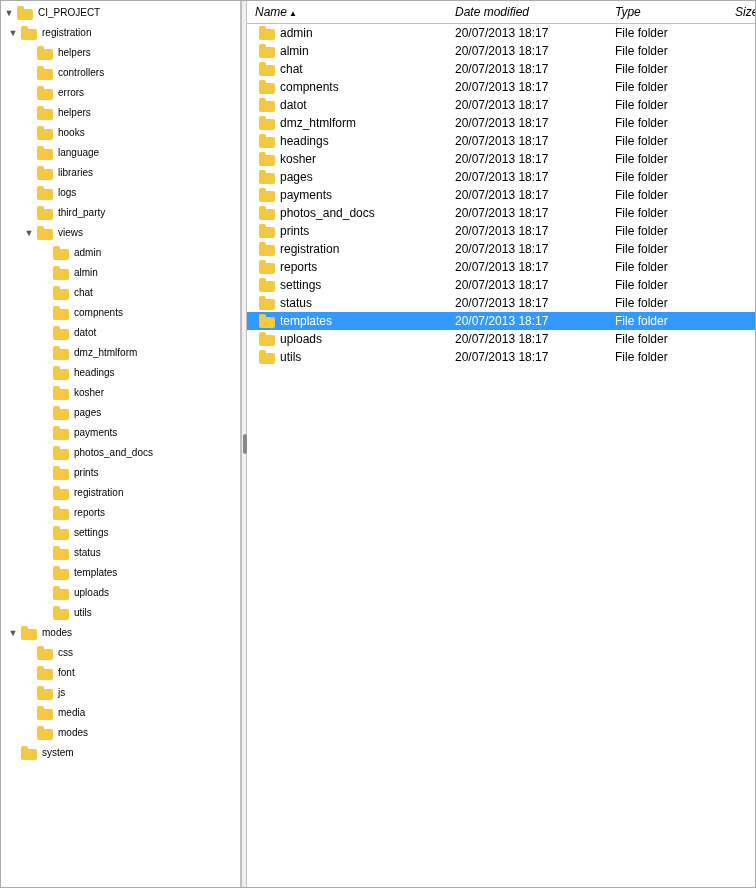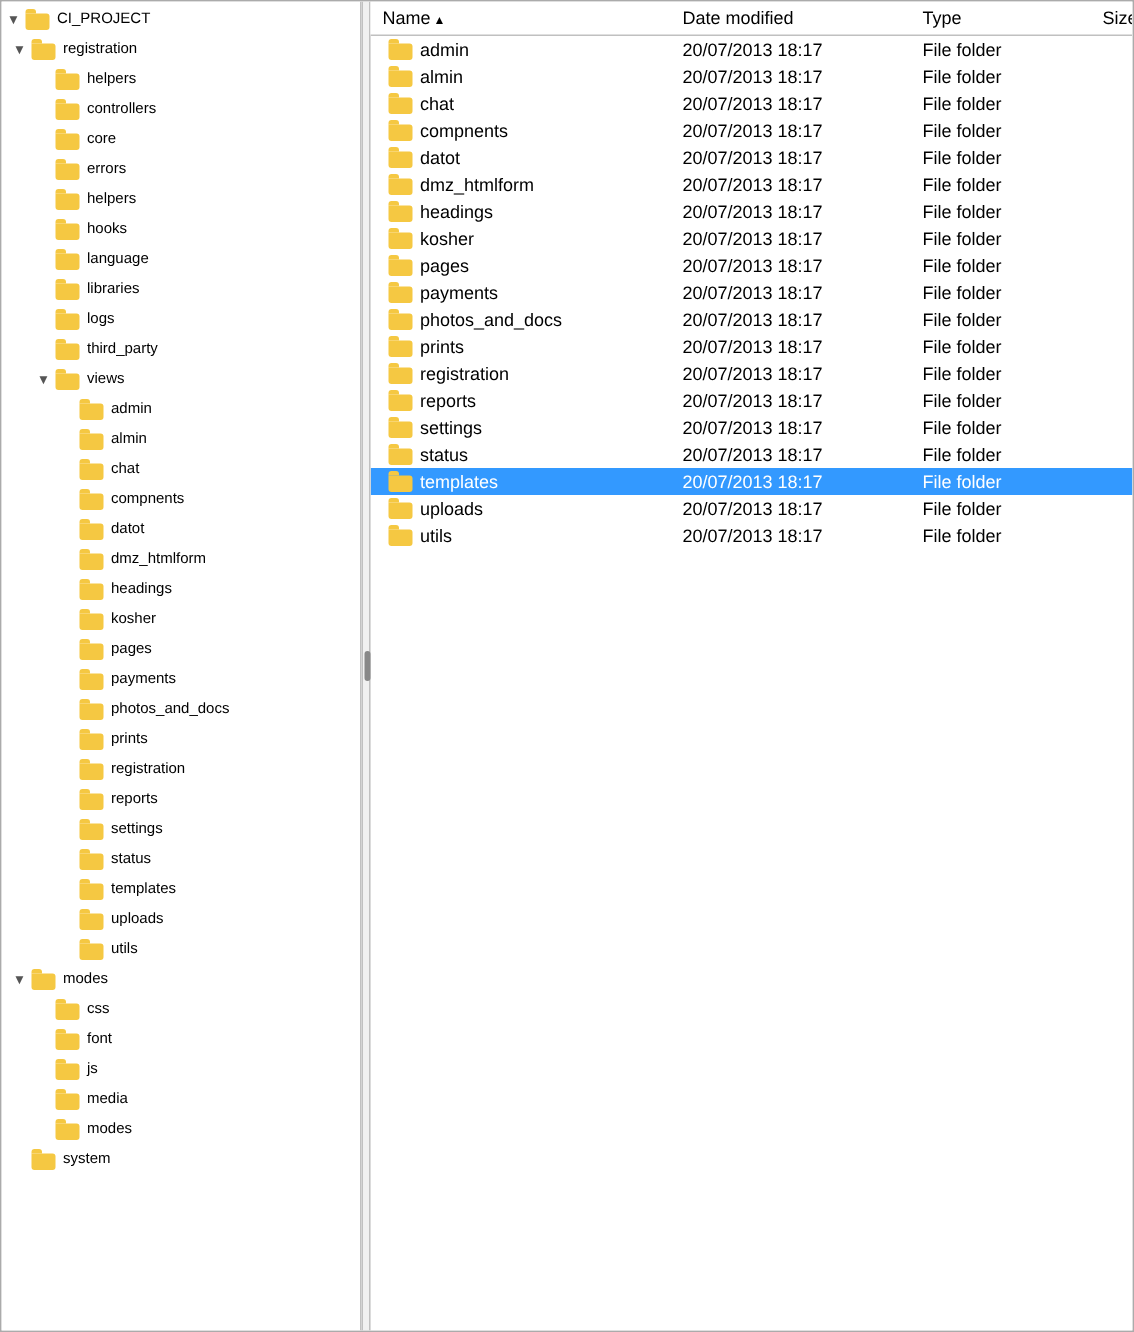--- a/index.html
+++ b/index.html
@@ -117,20 +117,21 @@
       top: 0;
       z-index: 10;
     }
 
     .detail-header-col {
       font-size: 12px;
       font-weight: normal;
       padding: 2px 8px;
       cursor: pointer;
       user-select: none;
+      font-style: italic;
     }
 
     .col-name { width: 200px; min-width: 200px; }
     .col-date { width: 160px; min-width: 160px; }
     .col-type { width: 120px; min-width: 120px; }
     .col-size { width: 80px; }
 
     .detail-row {
       display: flex;
       align-items: center;
@@ -217,25 +218,20 @@
     <span class="item-label">helpers</span>
   </div>
       <div class="tree-item">
     <span class="tree-indent" style="margin-left:20px"></span>
     <span class="folder-icon"></span>
     <span class="item-label">controllers</span>
   </div>
       <div class="tree-item">
     <span class="tree-indent" style="margin-left:20px"></span>
     <span class="folder-icon"></span>
-    <span class="item-label">core</span>
-  </div>
-      <div class="tree-item">
-    <span class="tree-indent" style="margin-left:20px"></span>
-    <span class="folder-icon"></span>
     <span class="item-label">errors</span>
   </div>
       <div class="tree-item">
     <span class="tree-indent" style="margin-left:20px"></span>
     <span class="folder-icon"></span>
     <span class="item-label">helpers</span>
   </div>
       <div class="tree-item">
     <span class="tree-indent" style="margin-left:20px"></span>
     <span class="folder-icon"></span>

